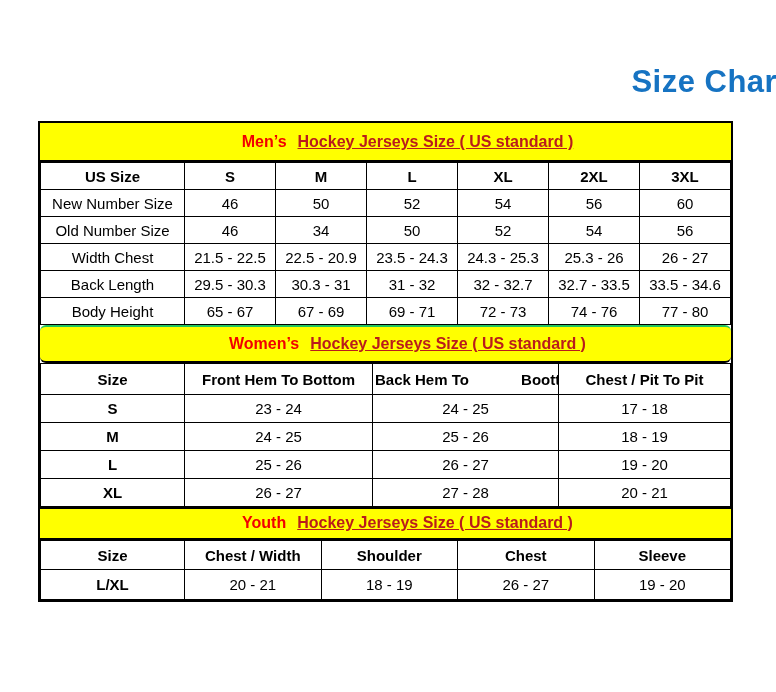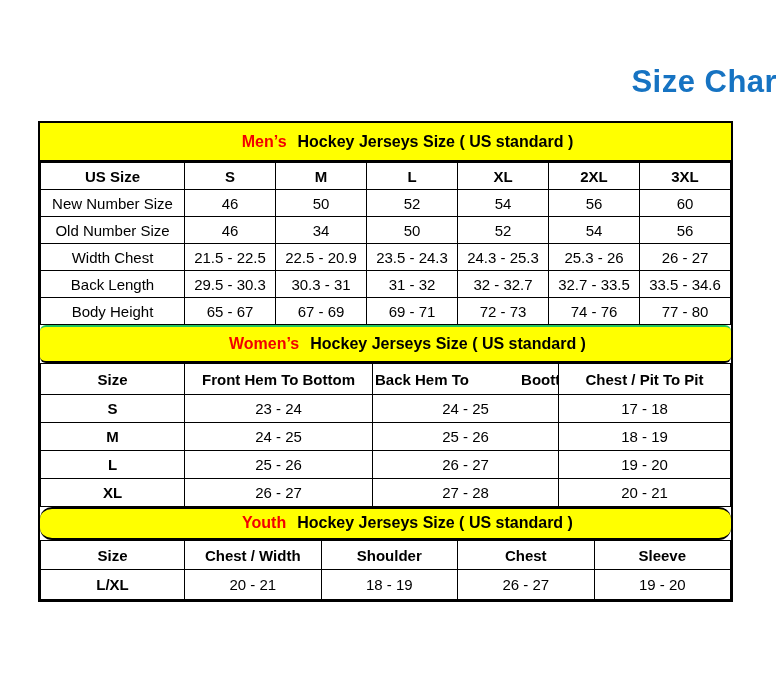--- a/index.html
+++ b/index.html
@@ -35,23 +35,23 @@
   }
   .band {
     background: #FFFF00;
     text-align: center;
     font-weight: bold;
     font-size: 16px;
     line-height: 18px;
   }
   .band-mens  { padding: 10px 0 9px 0; border-bottom: 2px solid #000000; }
   .band-womens{ padding: 8px 0 8px 0;  border-top: 2px solid #22c55e; border-bottom: 2px solid #000000; border-radius: 6px; }
-  .band-youth { padding: 5px 0 6px 0;  border-top: 2px solid #000000; border-bottom: 2px solid #000000; border-radius: 12px; }
+  .band-youth { padding: 5px 0 6px 0;  border-top: 2px solid #000000; border-bottom: 2px solid #000000; }
   .band-highlight { color: #F20000; padding-left: 44px; }
-  .band-rest { margin-left: 11px; color: #000000; }
+  .band-rest { margin-left: 11px; color: #b91c1c; text-decoration: underline; }
 
   table.sizes-table {
     width: 100%;
     border-collapse: collapse;
     table-layout: fixed;
   }
   .sizes-table th,
   .sizes-table td {
     border: 1.5px solid #000000;
     text-align: center;

